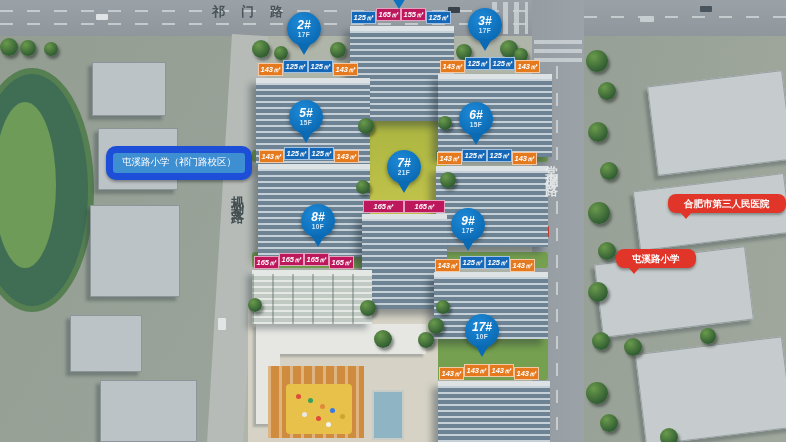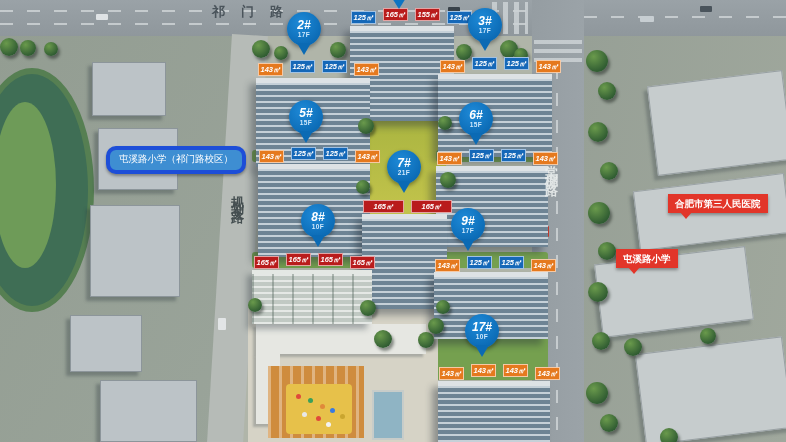--- a/index.html
+++ b/index.html
@@ -39,38 +39,38 @@
   .kg-white{background:#e6e7e2;box-shadow:-3px 3px 2px rgba(70,80,85,.3);z-index:8}
   .kg-orange{left:268px;top:366px;width:96px;height:72px;background:#cf8c3e;
              background-image:repeating-linear-gradient(90deg,rgba(255,255,255,.35) 0 3px,transparent 3px 11px);z-index:9}
   .kg-yard{left:286px;top:384px;width:66px;height:50px;background:#e7c14a;border-radius:4px;z-index:10}
   .kg-dots{left:296px;top:394px;width:5px;height:5px;border-radius:50%;background:#e04a3a;z-index:11;
            box-shadow:12px 4px 0 #3aa05a,24px 10px 0 #e0893a,6px 18px 0 #e8e8e8,20px 22px 0 #e04a3a,34px 14px 0 #3a7ae0,30px 28px 0 #f3f3f3,44px 20px 0 #caa52f}
   .kg-pool{left:372px;top:390px;width:28px;height:46px;background:#8fb4c4;border:2px solid #c7ccc9;z-index:9}
   .parking{left:358px;top:352px;width:76px;height:90px;background:#b7bcb6;
            background-image:repeating-linear-gradient(90deg,rgba(255,255,255,.5) 0 1px,transparent 1px 14px);z-index:6}
   
-  .labels{display:flex;gap:7px;z-index:30;position:absolute}
+  .labels{display:flex;gap:0;z-index:30;position:absolute}
   .al{min-width:25px;height:13px;font:italic 700 7.5px/12px "Liberation Sans",sans-serif;color:#fff;text-align:center;
       border:1px solid rgba(255,255,255,.6);box-sizing:border-box;padding:0 1px;white-space:nowrap}
-  .al.o{background:#e5791e}.al.b{background:#1568b8}.al.g{background:#b91c1c}
+  .al.o{background:#e5791e}.al.b{background:#1568b8}.al.g{background:#be185d}
   .al.w{min-width:41px}
   .labels .al:first-child,.labels .al:last-child{margin-top:3px}
   
   .pin{position:absolute;z-index:32;width:34px;text-align:center;cursor:pointer}
   .pin::after{content:"";position:absolute;left:50%;top:31px;transform:translateX(-50%);border:7px solid transparent;border-top:12px solid #0b6ab4}
   .pin-c{width:34px;height:34px;border-radius:50%;background:radial-gradient(circle at 40% 32%,#1e8ad8,#0b6ab4 75%);
          display:flex;flex-direction:column;align-items:center;justify-content:center;box-shadow:0 2px 4px rgba(0,0,0,.4)}
   .pin-no{font:italic 700 12px/12px "Liberation Sans",sans-serif;color:#fff}
   .pin-fl{font:700 6.5px/8px "Liberation Sans",sans-serif;color:#cfe8fb;letter-spacing:.5px}
   .tail-only{position:absolute;width:0;height:0;border:7px solid transparent;border-top:11px solid #0e74c2;z-index:32}
   
-  .poi-pill{position:absolute;z-index:36;background:#3e8ed2;border:4px solid #1d4ed8;border-radius:10px;height:20px;line-height:18px;
+  .poi-pill{position:absolute;z-index:36;background:#3e8ed2;border:7px solid #1d4ed8;border-radius:10px;height:20px;line-height:18px;
             padding:0 9px;color:#fff;font-size:9.5px;white-space:nowrap;box-shadow:0 2px 3px rgba(0,0,0,.35);cursor:pointer}
-  .poi-bubble{position:absolute;z-index:36;background:#e23529;border-radius:0;height:19px;line-height:19px;padding:0 7px;color:#fff;
+  .poi-bubble{position:absolute;z-index:36;background:#e23529;border-radius:8px;height:19px;line-height:19px;padding:0 16px;color:#fff;
               font-size:9.5px;font-weight:700;white-space:nowrap;box-shadow:0 2px 3px rgba(0,0,0,.35);cursor:pointer}
   .poi-bubble::after{content:"";position:absolute;left:12px;bottom:-6px;border:6px solid transparent;border-top:7px solid #e23529;border-bottom:0}
   
   .rn-top{position:absolute;z-index:20;color:#4a545b;font-weight:700;font-size:13px;letter-spacing:16px;white-space:nowrap}
   .rn-v{position:absolute;z-index:20;writing-mode:vertical-rl;font-weight:700;font-size:13px;white-space:nowrap}
 </style>
 </head>
 <body>
 
 <div class="stage">

